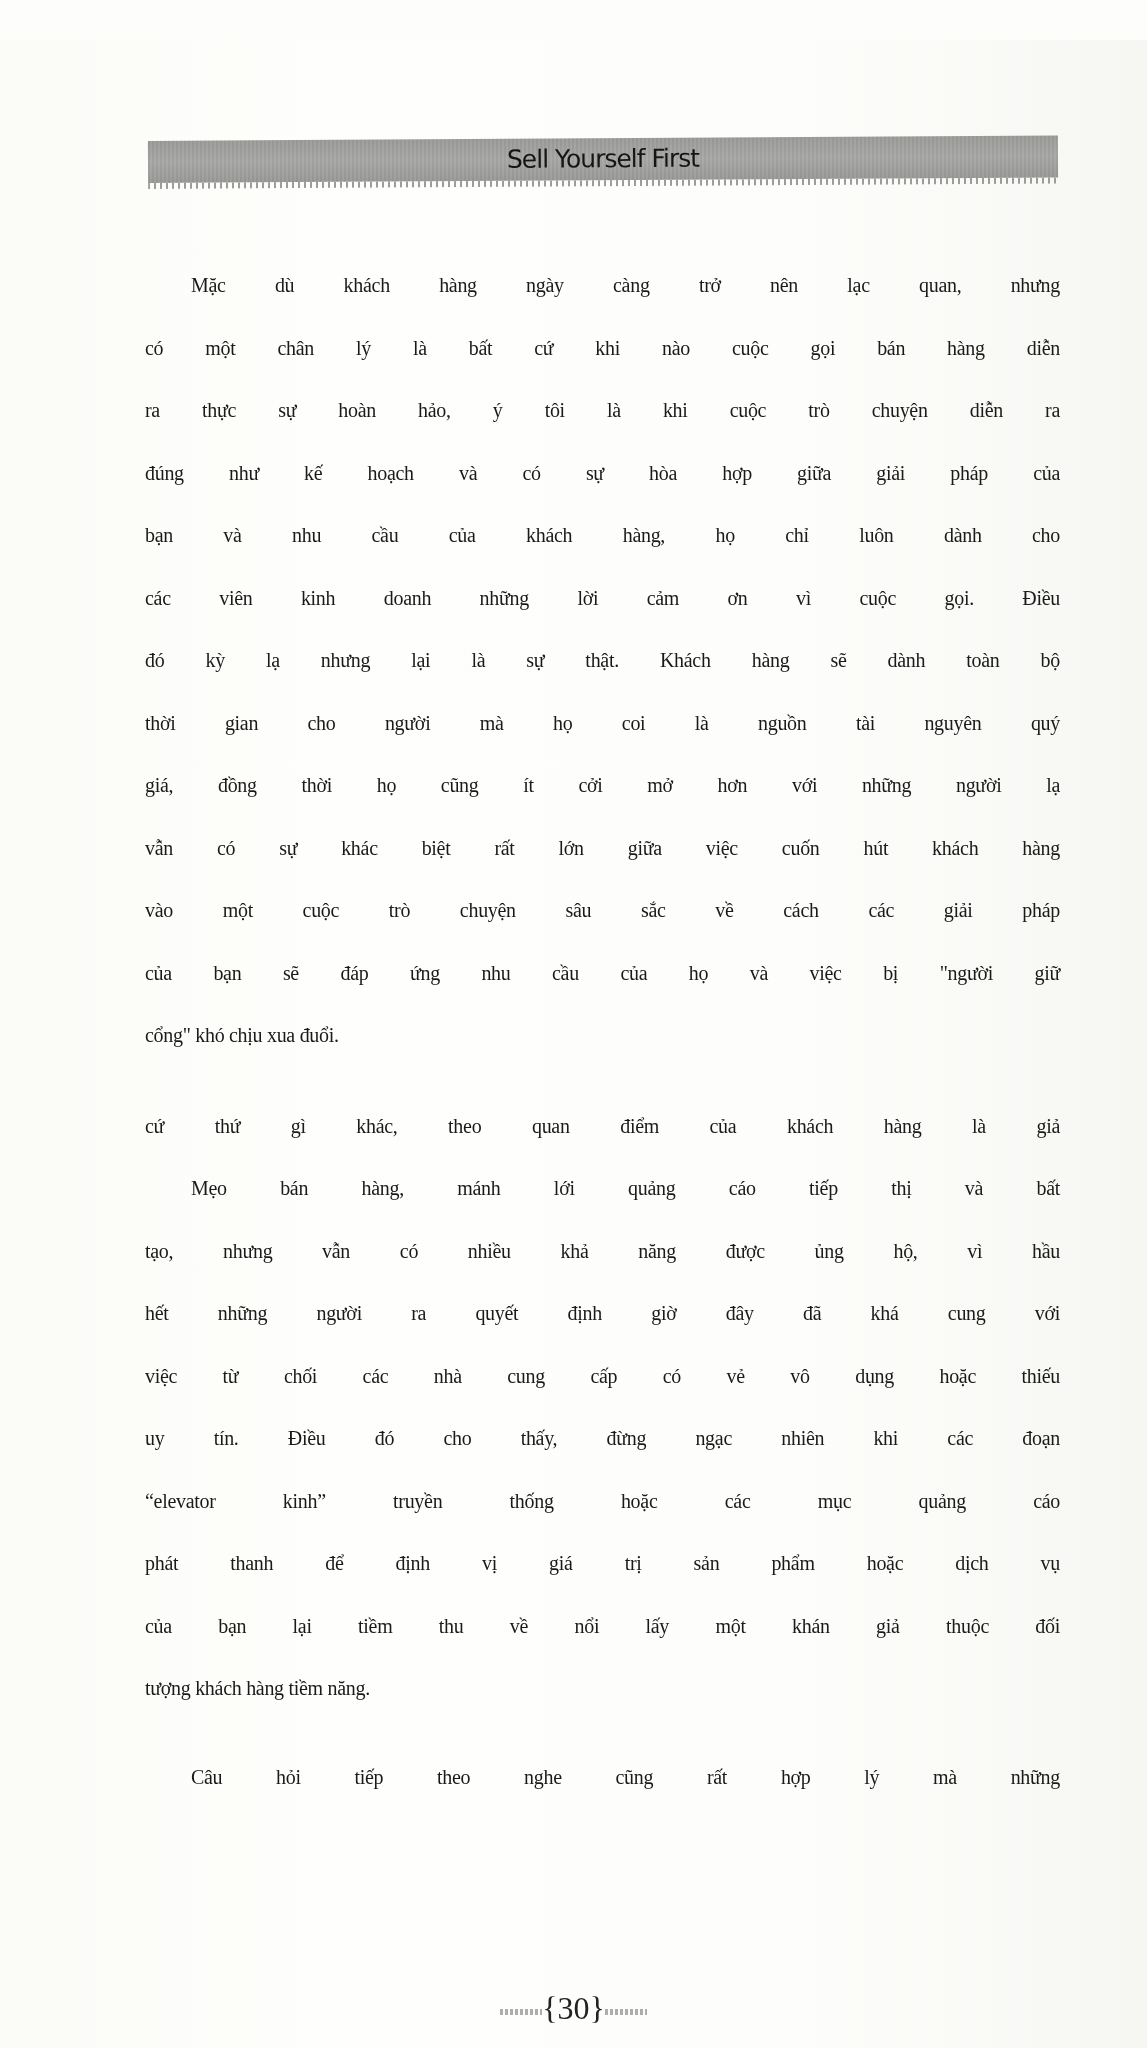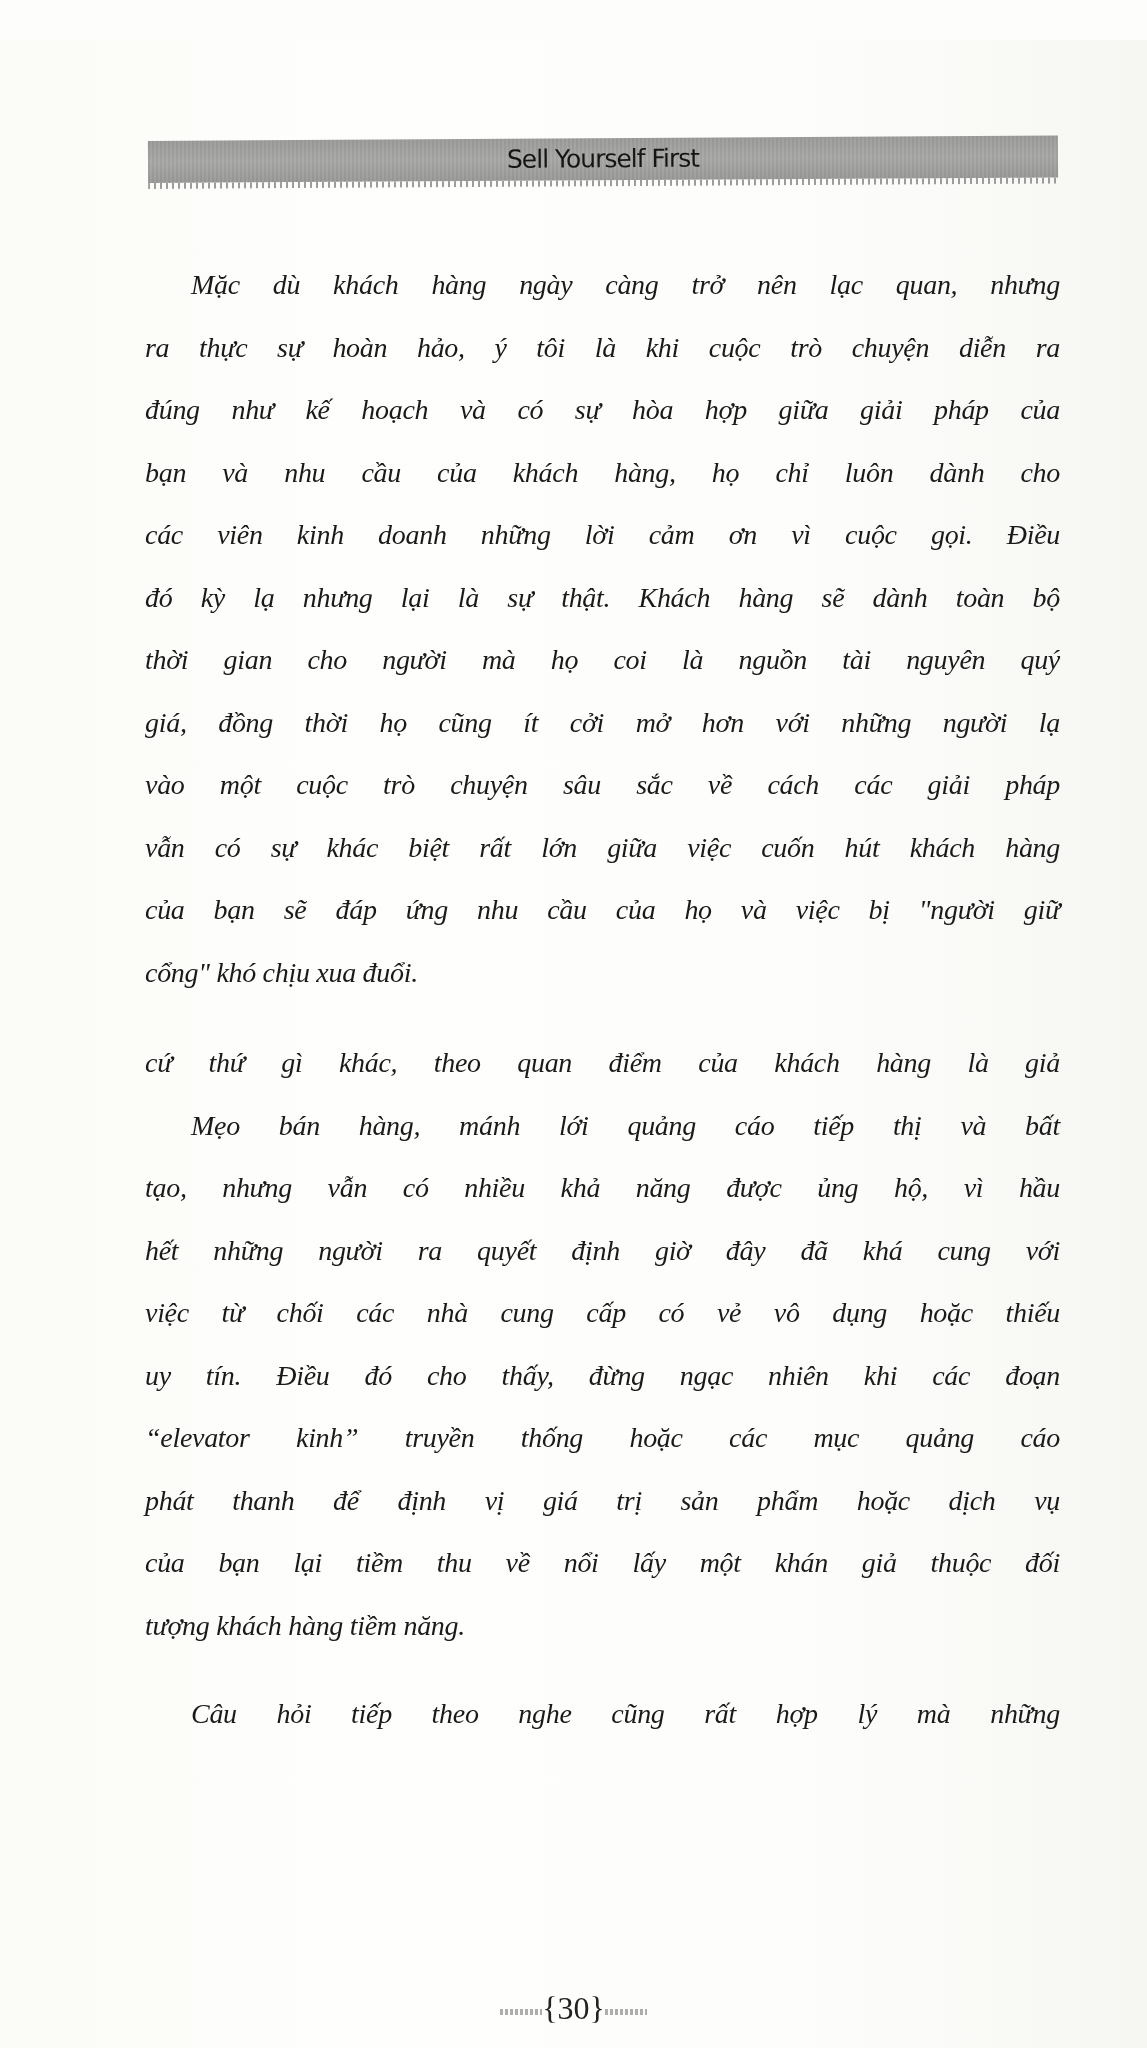--- a/index.html
+++ b/index.html
@@ -52,27 +52,26 @@
     color: #151515;
   }
   .body-text {
     position: absolute;
     left: 145px;
     top: 214px;
     width: 915px;
   }
   .paragraph {
     margin: 0;
-    font-size: 28px;
+    font-size: 20px;
     line-height: 62.5px;
     text-align: justify;
     text-indent: 46px;
     letter-spacing: -0.3px;
     word-spacing: 0px;
-    font-style: italic;
   }
   .paragraph .line {
     display: block;
     text-indent: 0;
     white-space: nowrap;
     text-align-last: justify;
     text-align: justify;
   }
   .paragraph .line.first {
     padding-left: 46px;
@@ -115,29 +114,30 @@
 <div class="page">
 
   <div class="running-header">
     <div class="running-header-title">Sell Yourself First</div>
   </div>
 
   <div class="body-text">
 
     <p class="paragraph p1">
       <span class="line first">Mặc dù khách hàng ngày càng trở nên lạc quan, nhưng</span>
+      <span class="line">có một chân lý là bất cứ khi nào cuộc gọi bán hàng diễn</span>
       <span class="line">ra thực sự hoàn hảo, ý tôi là khi cuộc trò chuyện diễn ra</span>
       <span class="line">đúng như kế hoạch và có sự hòa hợp giữa giải pháp của</span>
       <span class="line">bạn và nhu cầu của khách hàng, họ chỉ luôn dành cho</span>
       <span class="line">các viên kinh doanh những lời cảm ơn vì cuộc gọi. Điều</span>
       <span class="line">đó kỳ lạ nhưng lại là sự thật. Khách hàng sẽ dành toàn bộ</span>
       <span class="line">thời gian cho người mà họ coi là nguồn tài nguyên quý</span>
       <span class="line">giá, đồng thời họ cũng ít cởi mở hơn với những người lạ</span>
+      <span class="line">vẫn có sự khác biệt rất lớn giữa việc cuốn hút khách hàng</span>
       <span class="line">vào một cuộc trò chuyện sâu sắc về cách các giải pháp</span>
-      <span class="line">vẫn có sự khác biệt rất lớn giữa việc cuốn hút khách hàng</span>
       <span class="line">của bạn sẽ đáp ứng nhu cầu của họ và việc bị "người giữ</span>
       <span class="line last">cổng"  khó chịu xua đuổi.</span>
     </p>
 
     <p class="paragraph p2">
       <span class="line">cứ thứ gì khác, theo quan điểm của khách hàng là giả</span>
       <span class="line first">Mẹo bán hàng, mánh lới quảng cáo tiếp thị và bất</span>
       <span class="line">tạo, nhưng vẫn có nhiều khả năng được ủng hộ, vì hầu</span>
       <span class="line">hết những người ra quyết định giờ đây đã khá cung với</span>
       <span class="line">việc từ chối các nhà cung cấp có vẻ vô dụng hoặc thiếu</span>

